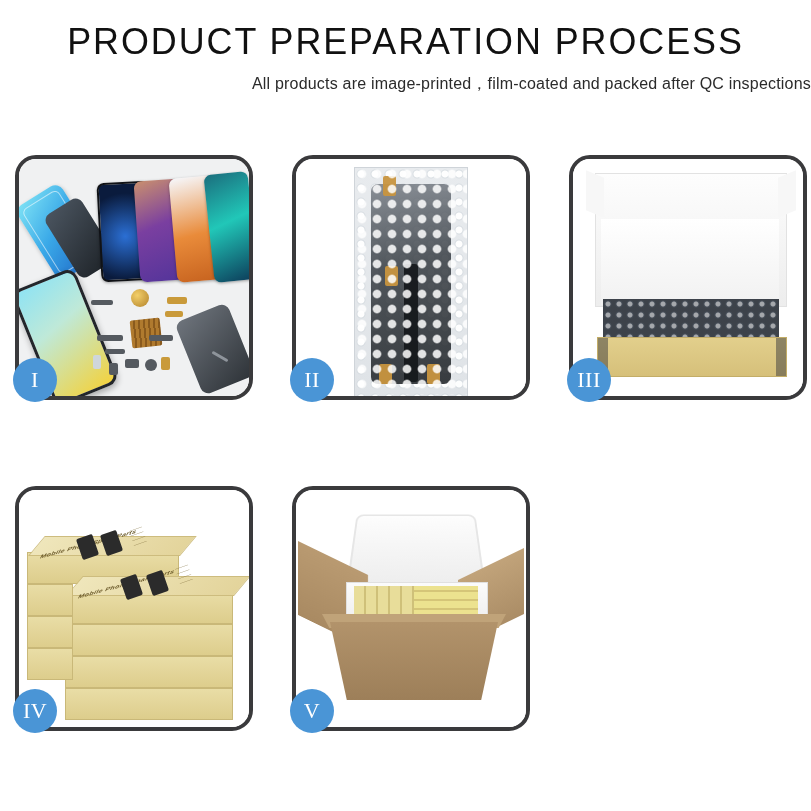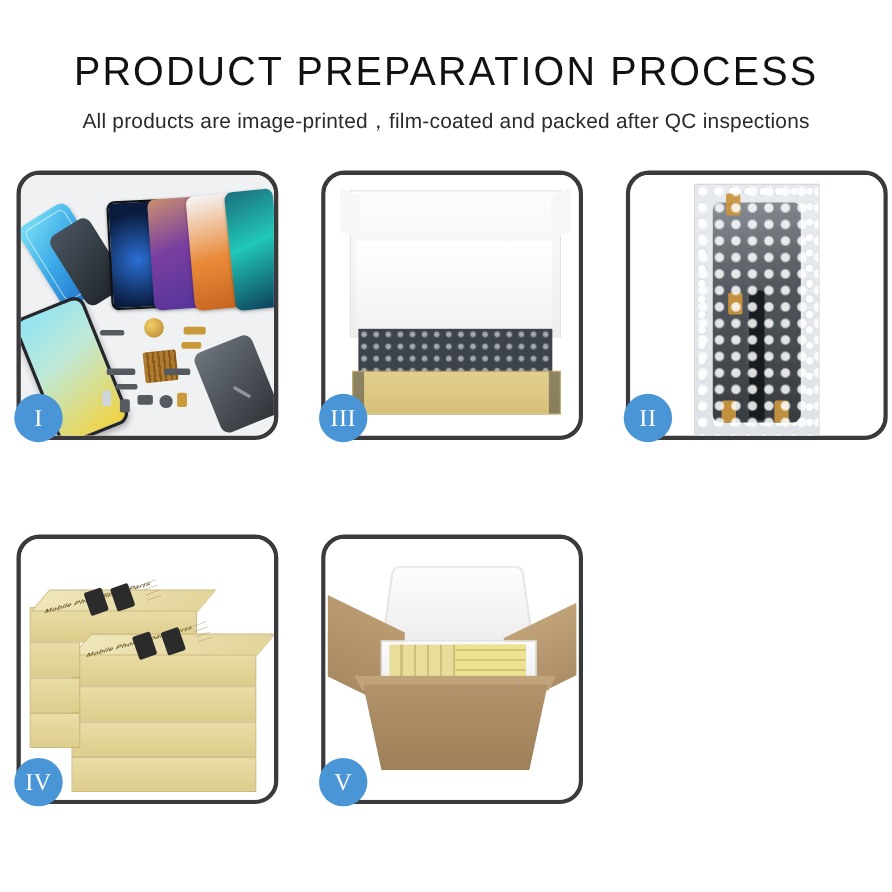--- a/index.html
+++ b/index.html
@@ -1,30 +1,30 @@
 <!DOCTYPE html>
 <html><head>
 <meta charset="utf-8">
 <style>
   html,body{margin:0;padding:0;}
   body{
     width:811px;height:811px;background:#ffffff;
     font-family:"Liberation Sans","DejaVu Sans",sans-serif;
     overflow:hidden;position:relative;
   }
-  .header{width:811px;text-align:center;padding-top:44px;box-sizing:border-box;}
+  .header{width:811px;text-align:center;padding-top:21px;box-sizing:border-box;}
   .title{
     font-size:37px;letter-spacing:2.0px;color:#111111;font-weight:400;
     line-height:42px;white-space:nowrap;
     font-family:"Liberation Sans","DejaVu Sans",sans-serif;
     transform:scaleX(0.97);
   }
   .subtitle{
-    font-size:19px;color:#2b2b2b;font-weight:400;margin-top:11px;
-    letter-spacing:.2px;white-space:nowrap;
+    font-size:16px;color:#2b2b2b;font-weight:400;margin-top:11px;
+    letter-spacing:.2px;white-space:nowrap;text-align:right;
   }
 
   .grid{
     position:absolute;left:15px;top:155px;
     width:793px;
     display:grid;grid-template-columns:238px 238px 238px;
     grid-template-rows:245px 245px;
     column-gap:39px;row-gap:86px;
   }
   .panel{
@@ -267,48 +267,48 @@
       <div class="dot" style="left:126px;top:200px;width:12px;height:12px;border-radius:50%;"></div>
       <div class="gold" style="left:142px;top:198px;width:9px;height:13px;"></div>
       <div class="dot" style="left:74px;top:196px;width:8px;height:14px;background:#cfd6db;"></div>
       <div class="dot" style="left:192px;top:196px;width:18px;height:3px;background:#8e949b;transform:rotate(30deg);"></div>
     </div>
     <div class="badge">I</div>
   </div>
 
   <div class="panel">
     <div class="inner">
-      <div class="lid"></div>
-      <div class="foam"></div>
-      <div class="traybub"></div>
-      <div class="kraft">
-        <div class="sideL"></div>
-        <div class="sideR"></div>
-      </div>
-    </div>
-    <div class="badge">III</div>
-  </div>
-
-  <div class="panel">
-    <div class="inner">
       <div class="bubble">
         <div class="screenwrap"></div>
         <div class="flex"></div>
         <div class="goldtab" style="left:28px;top:8px;"></div>
         <div class="goldtab" style="left:30px;top:98px;"></div>
         <div class="goldtab" style="left:24px;top:196px;"></div>
         <div class="goldtab" style="left:72px;top:196px;"></div>
       </div>
       <div class="bub-ov"></div>
     </div>
     <div class="badge">II</div>
   </div>
 
   <div class="panel">
     <div class="inner">
+      <div class="lid"></div>
+      <div class="foam"></div>
+      <div class="traybub"></div>
+      <div class="kraft">
+        <div class="sideL"></div>
+        <div class="sideR"></div>
+      </div>
+    </div>
+    <div class="badge">III</div>
+  </div>
+
+  <div class="panel">
+    <div class="inner">
       <div class="stack">
 
         <div class="kbox" style="left:0px;top:46px;">
           <div class="ktop">
             <span class="klabel" style="left:10px;top:4px;">Mobile Phone Spare Parts</span>
           </div>
         </div>
         <div class="kscreen" style="left:52px;top:30px;"></div>
         <div class="kscreen" style="left:76px;top:26px;"></div>
         <div class="klines" style="left:104px;top:20px;">———<br>———<br>———<br>———</div>

